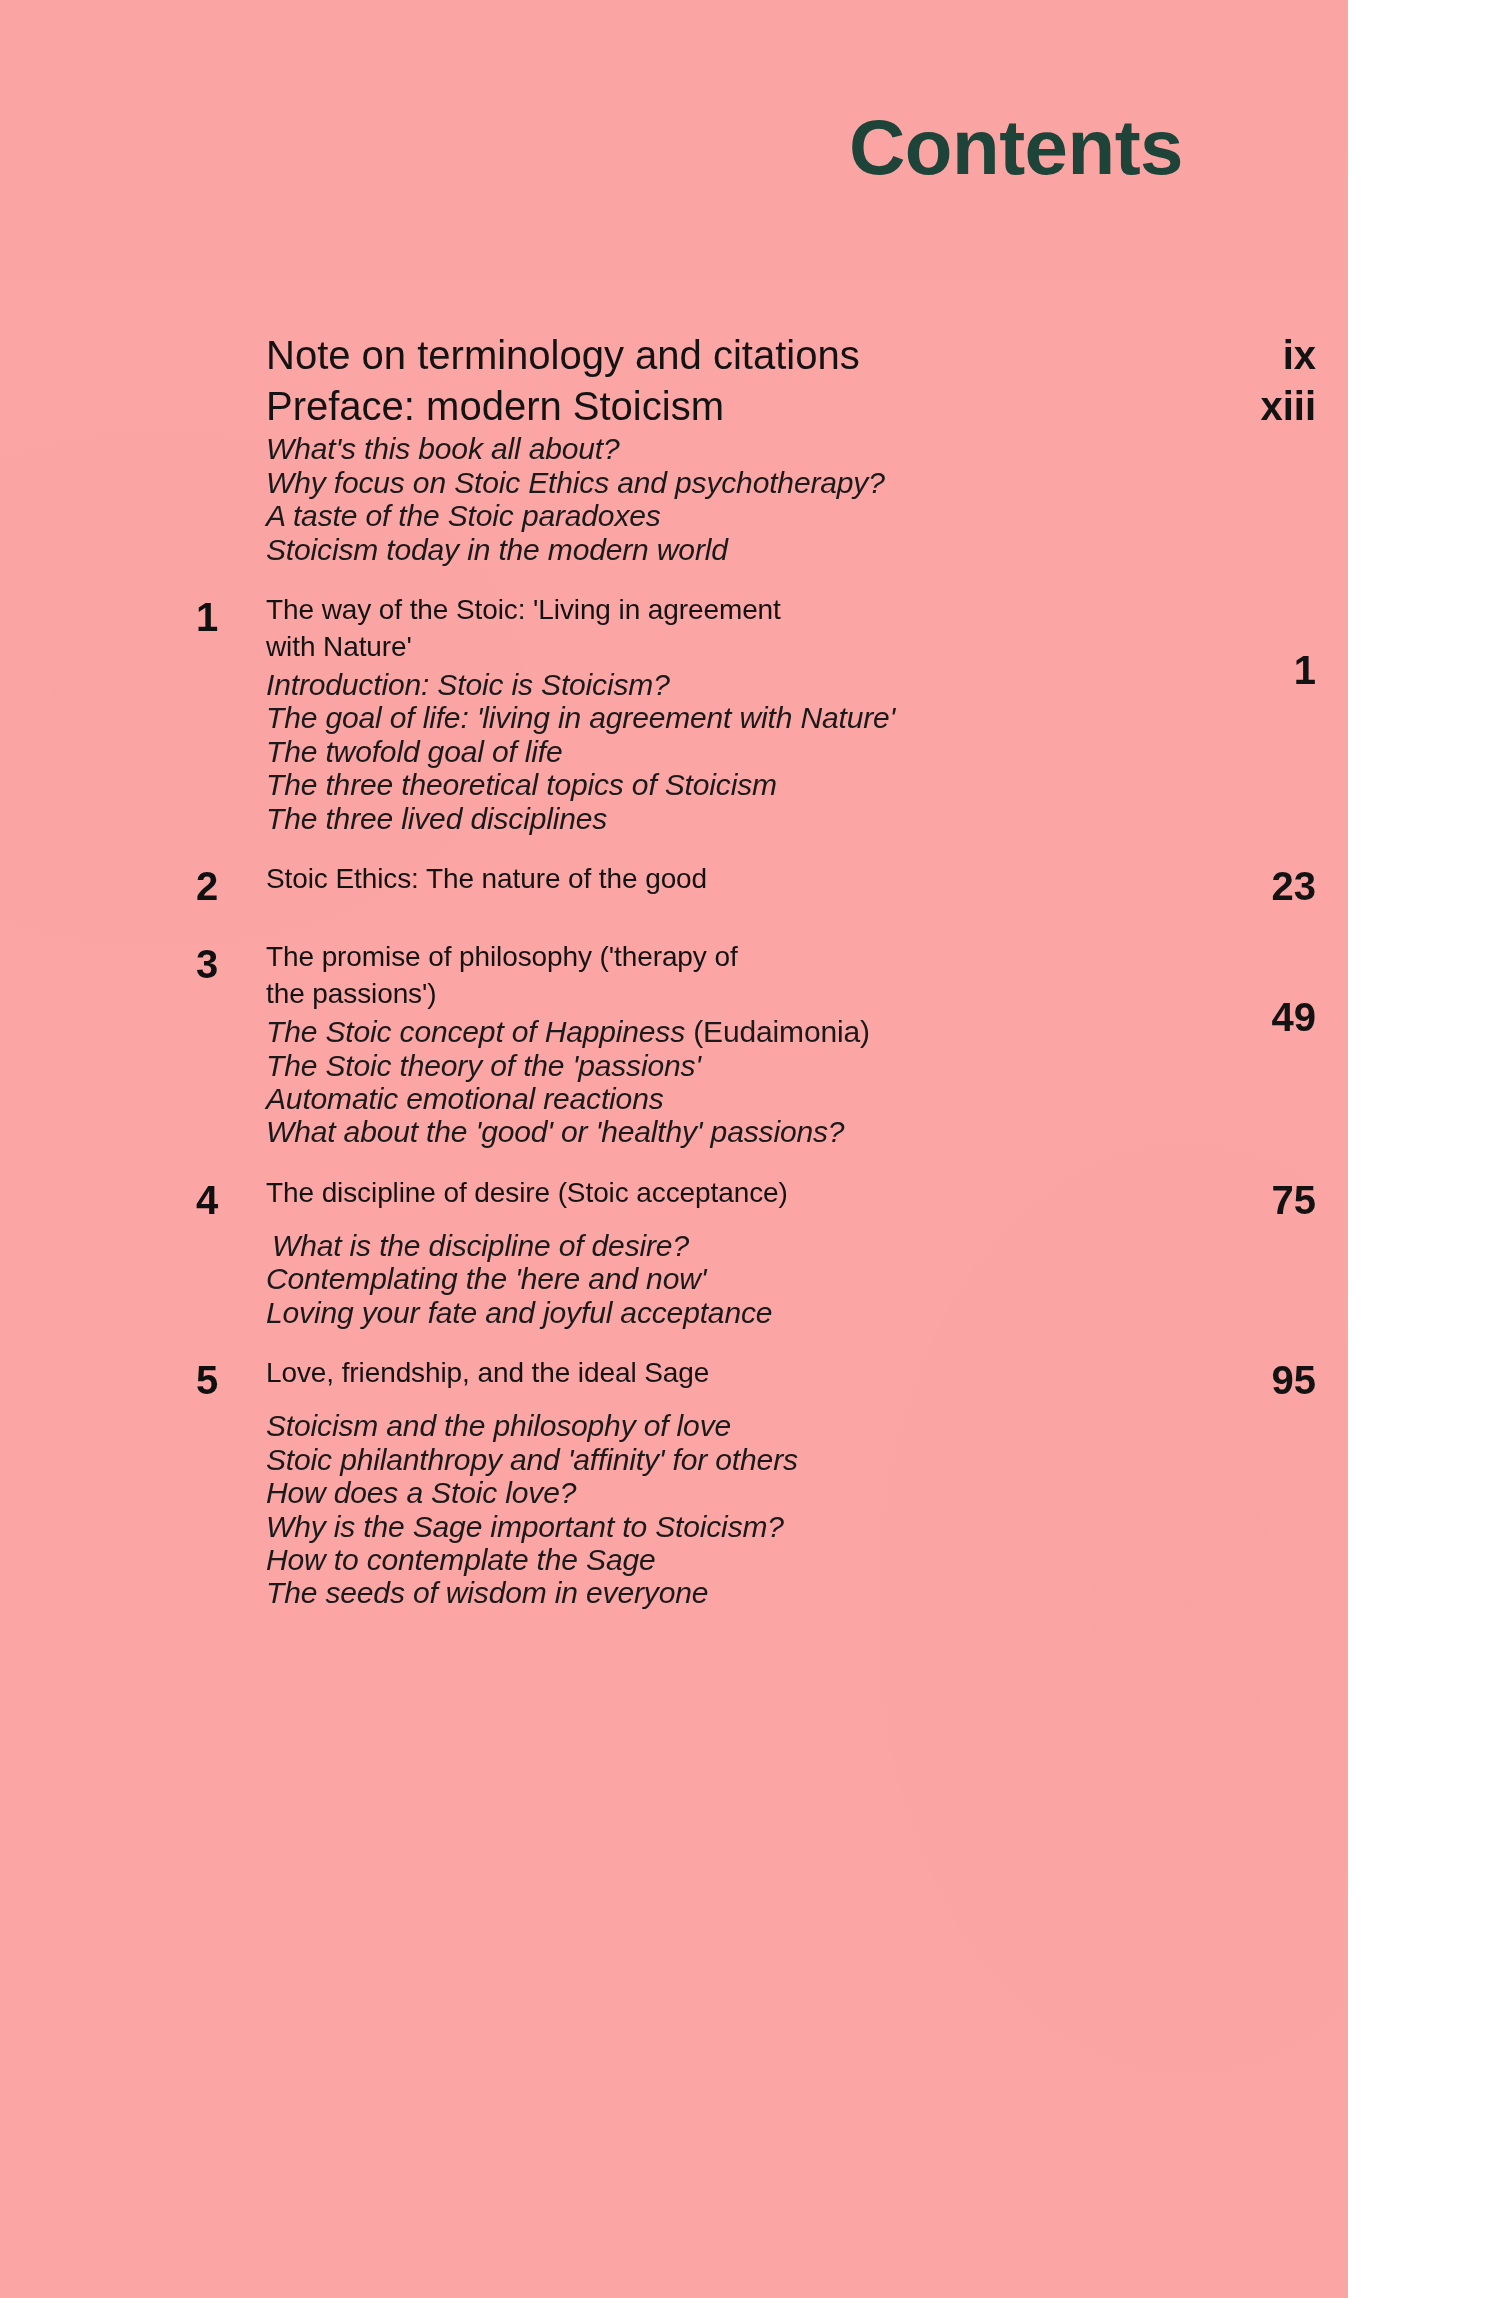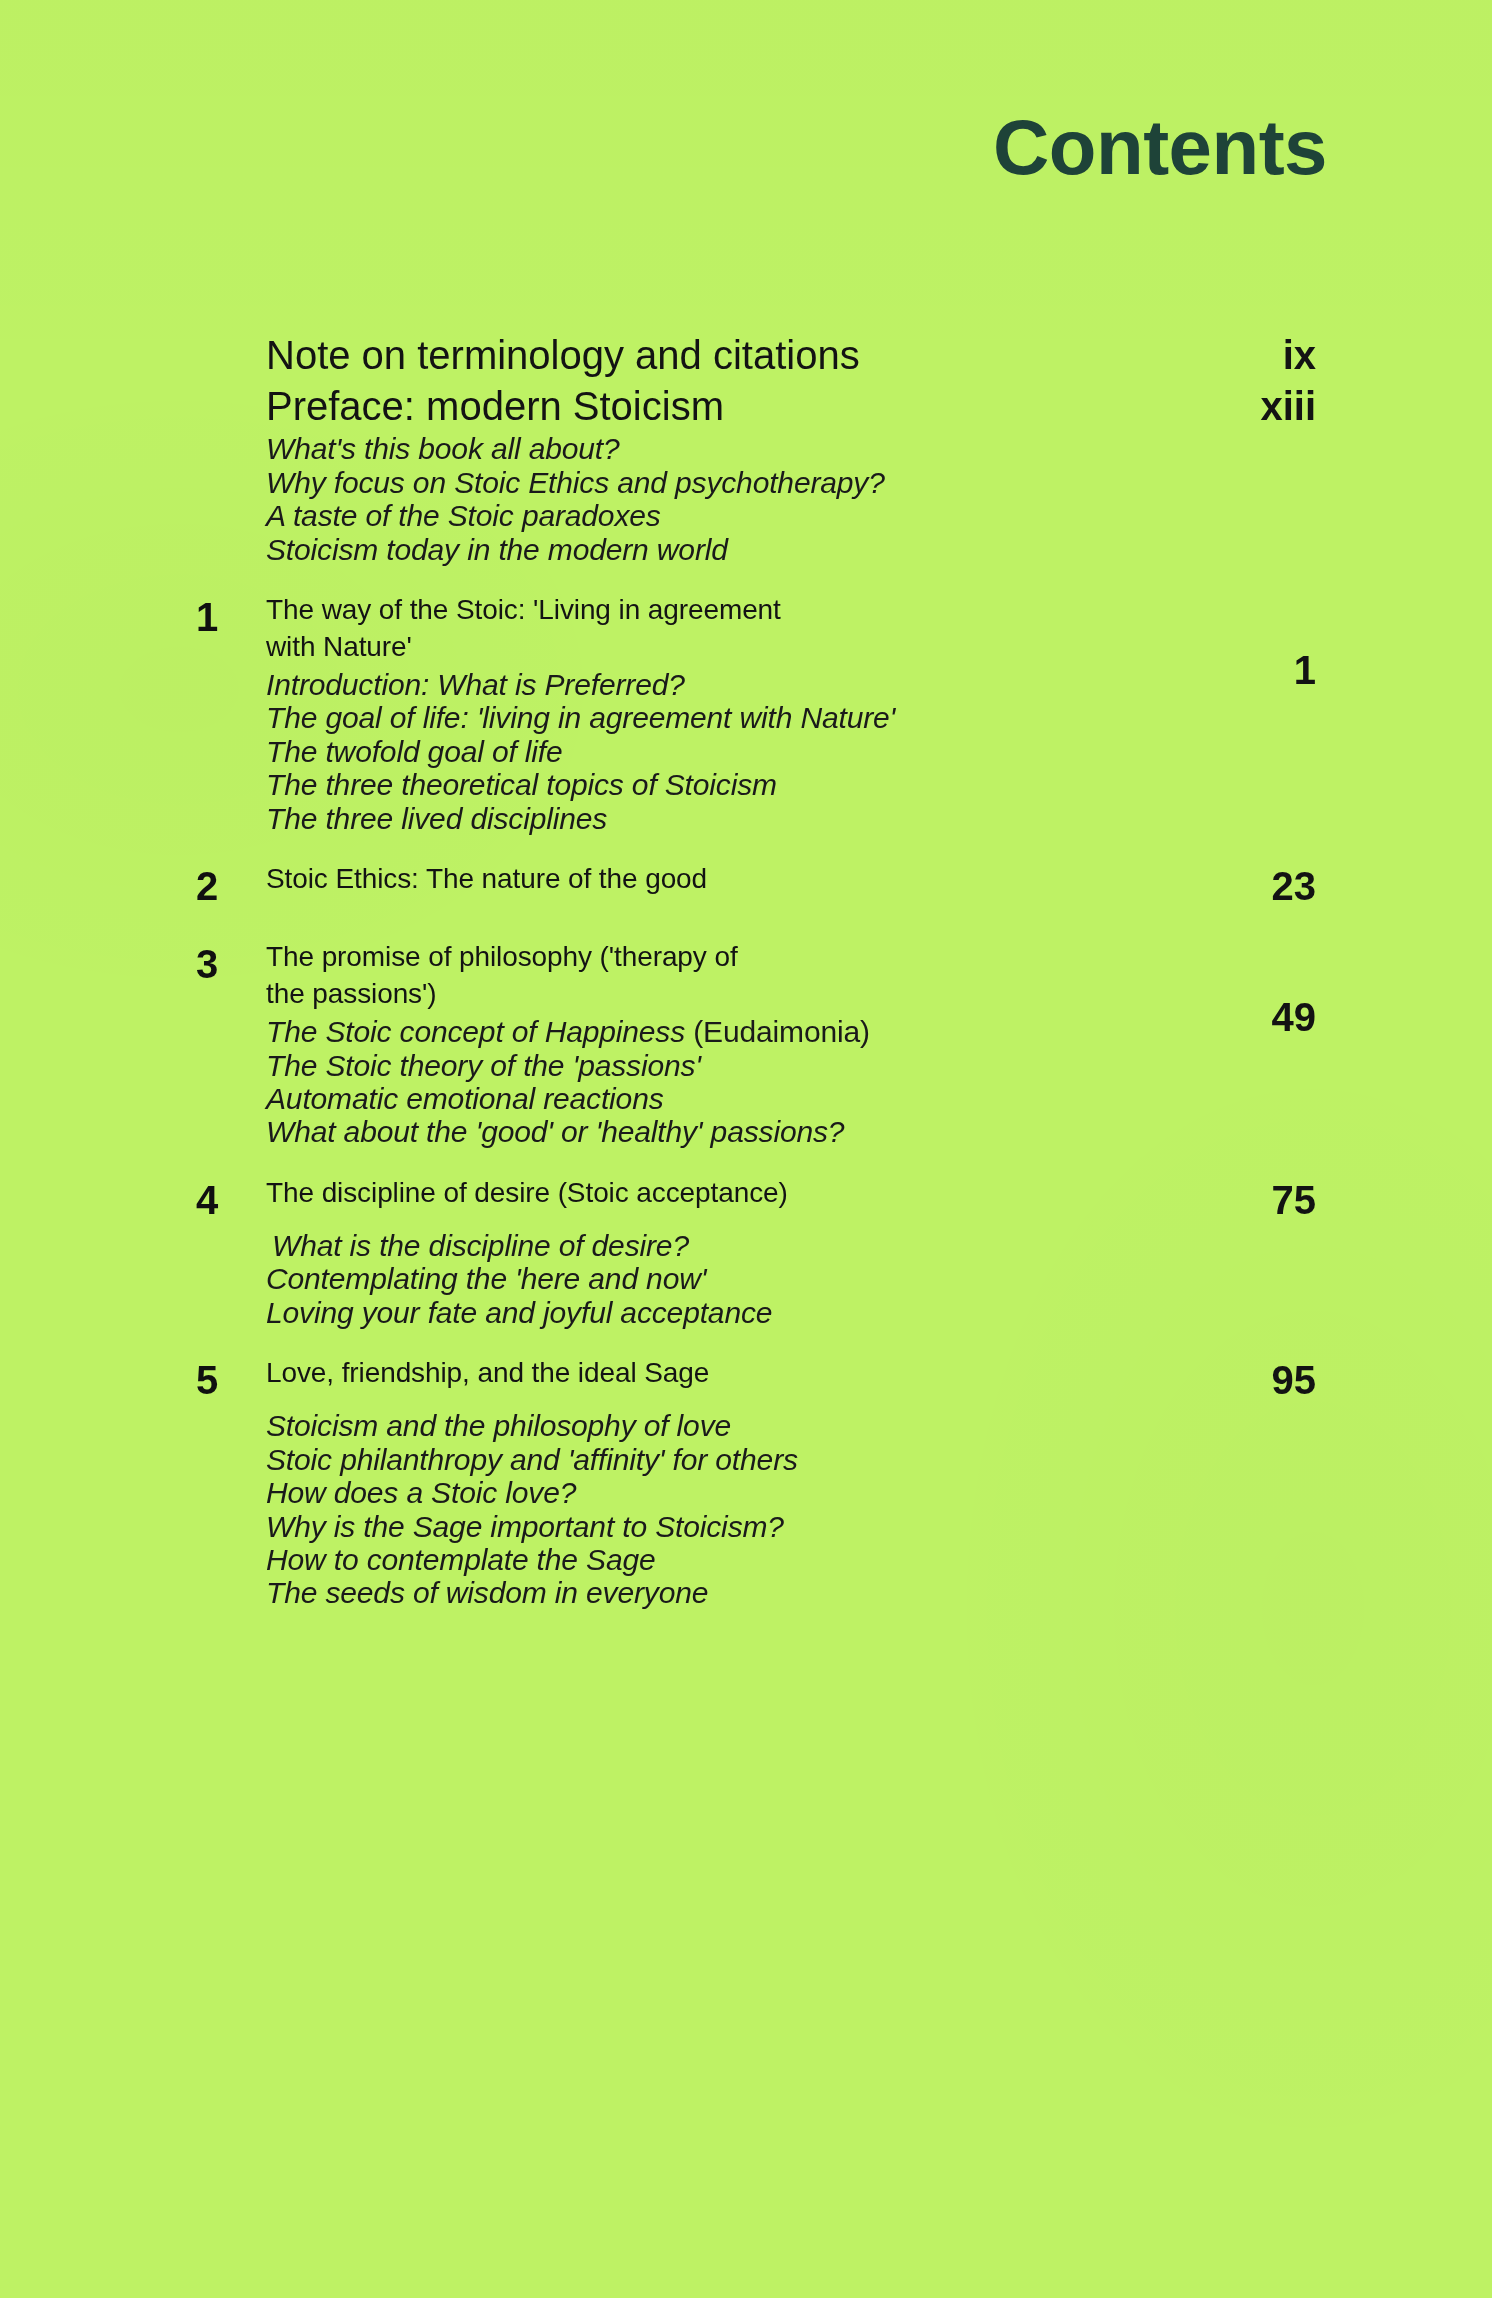--- a/index.html
+++ b/index.html
@@ -6,23 +6,23 @@
     margin: 0;
     padding: 0;
     background: #ffffff;
   }
   body {
     font-family: "Liberation Sans", sans-serif;
     color: #111111;
   }
   .page {
     position: relative;
-    width: 1492px;
+    width: 1348px;
     height: 2298px;
-    background: #bef264;
+    background: #fca5a5;
     overflow: hidden;
   }
   
   .page::before {
     content: "";
     position: absolute;
     inset: 0;
     background:
       radial-gradient(ellipse 700px 500px at 12% 30%, rgba(0,0,0,0.012), rgba(0,0,0,0) 70%),
       radial-gradient(ellipse 600px 900px at 88% 70%, rgba(0,0,0,0.010), rgba(0,0,0,0) 70%),
@@ -157,21 +157,21 @@
         <div class="chapter">
           <div class="chapter-head">
             <div class="chapter-num">1</div>
             <div class="chapter-title">
               <div>The way of the Stoic: 'Living in agreement</div>
               <div>with Nature'</div>
             </div>
             <div class="page-num line2">1</div>
           </div>
           <div class="subs">
-            <div class="sub">Introduction: What is Preferred?</div>
+            <div class="sub">Introduction: Stoic is Stoicism?</div>
             <div class="sub">The goal of life: 'living in agreement with Nature'</div>
             <div class="sub">The twofold goal of life</div>
             <div class="sub">The three theoretical topics of Stoicism</div>
             <div class="sub">The three lived disciplines</div>
           </div>
         </div>
         <div class="chapter">
           <div class="chapter-head">
             <div class="chapter-num">2</div>
             <div class="chapter-title">

